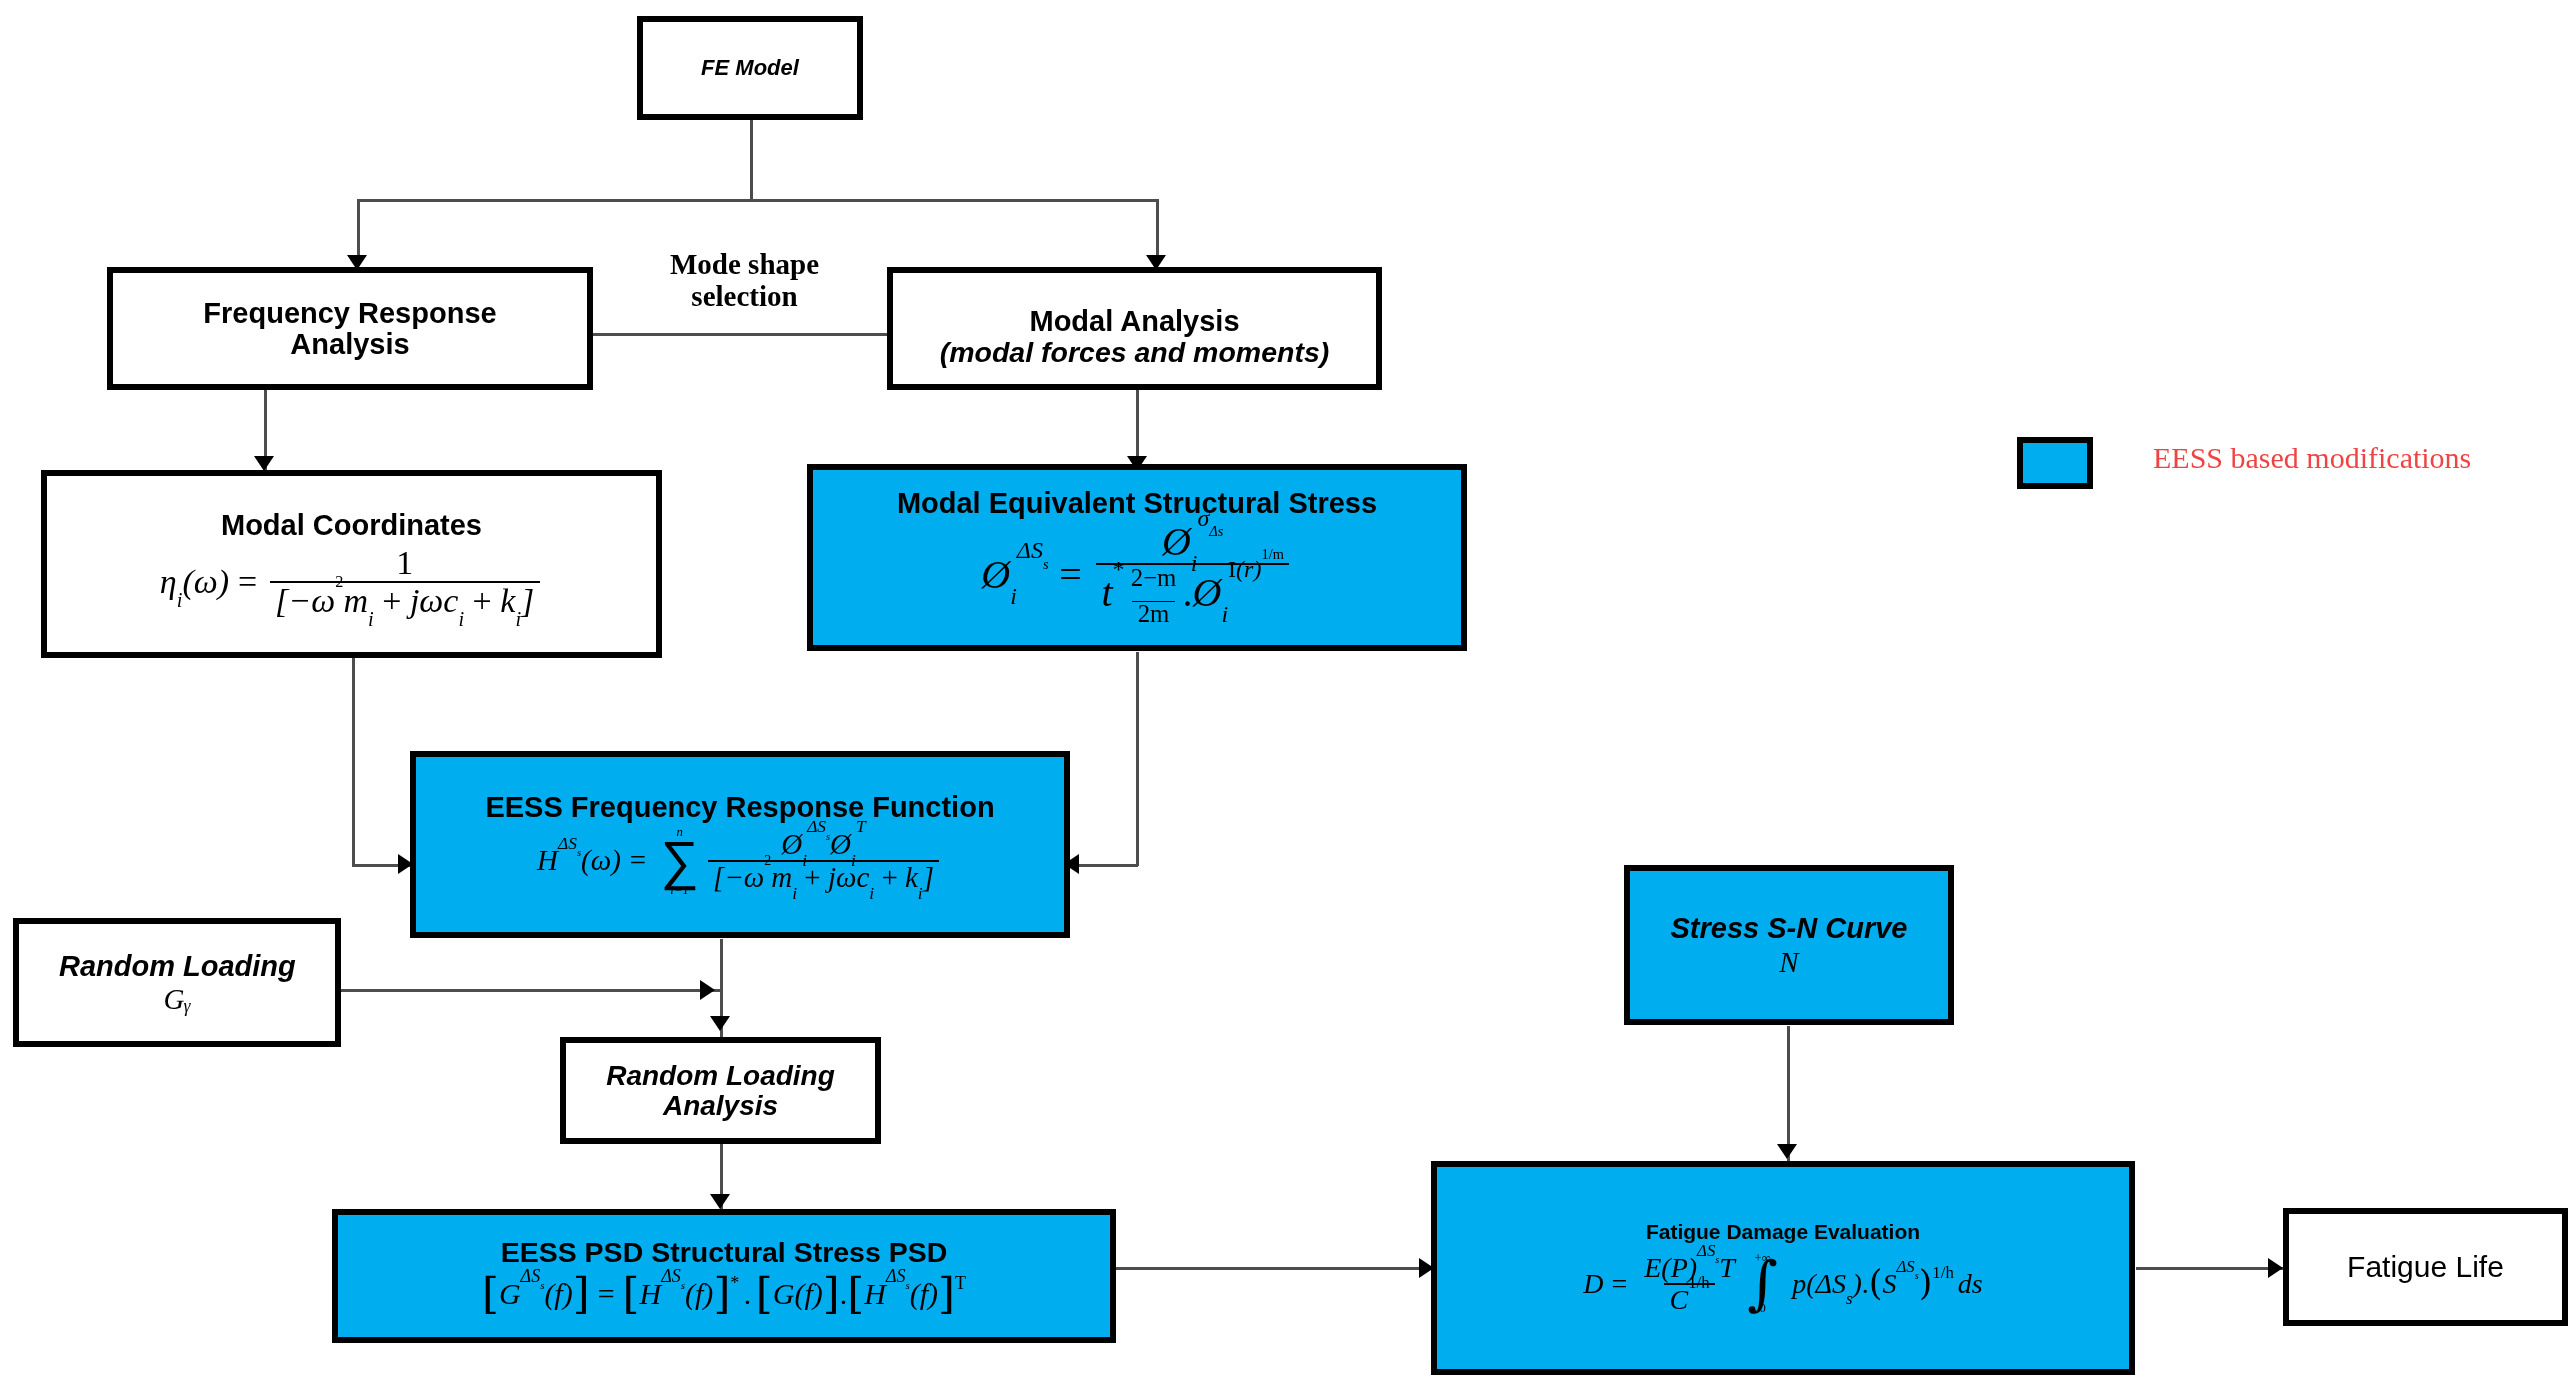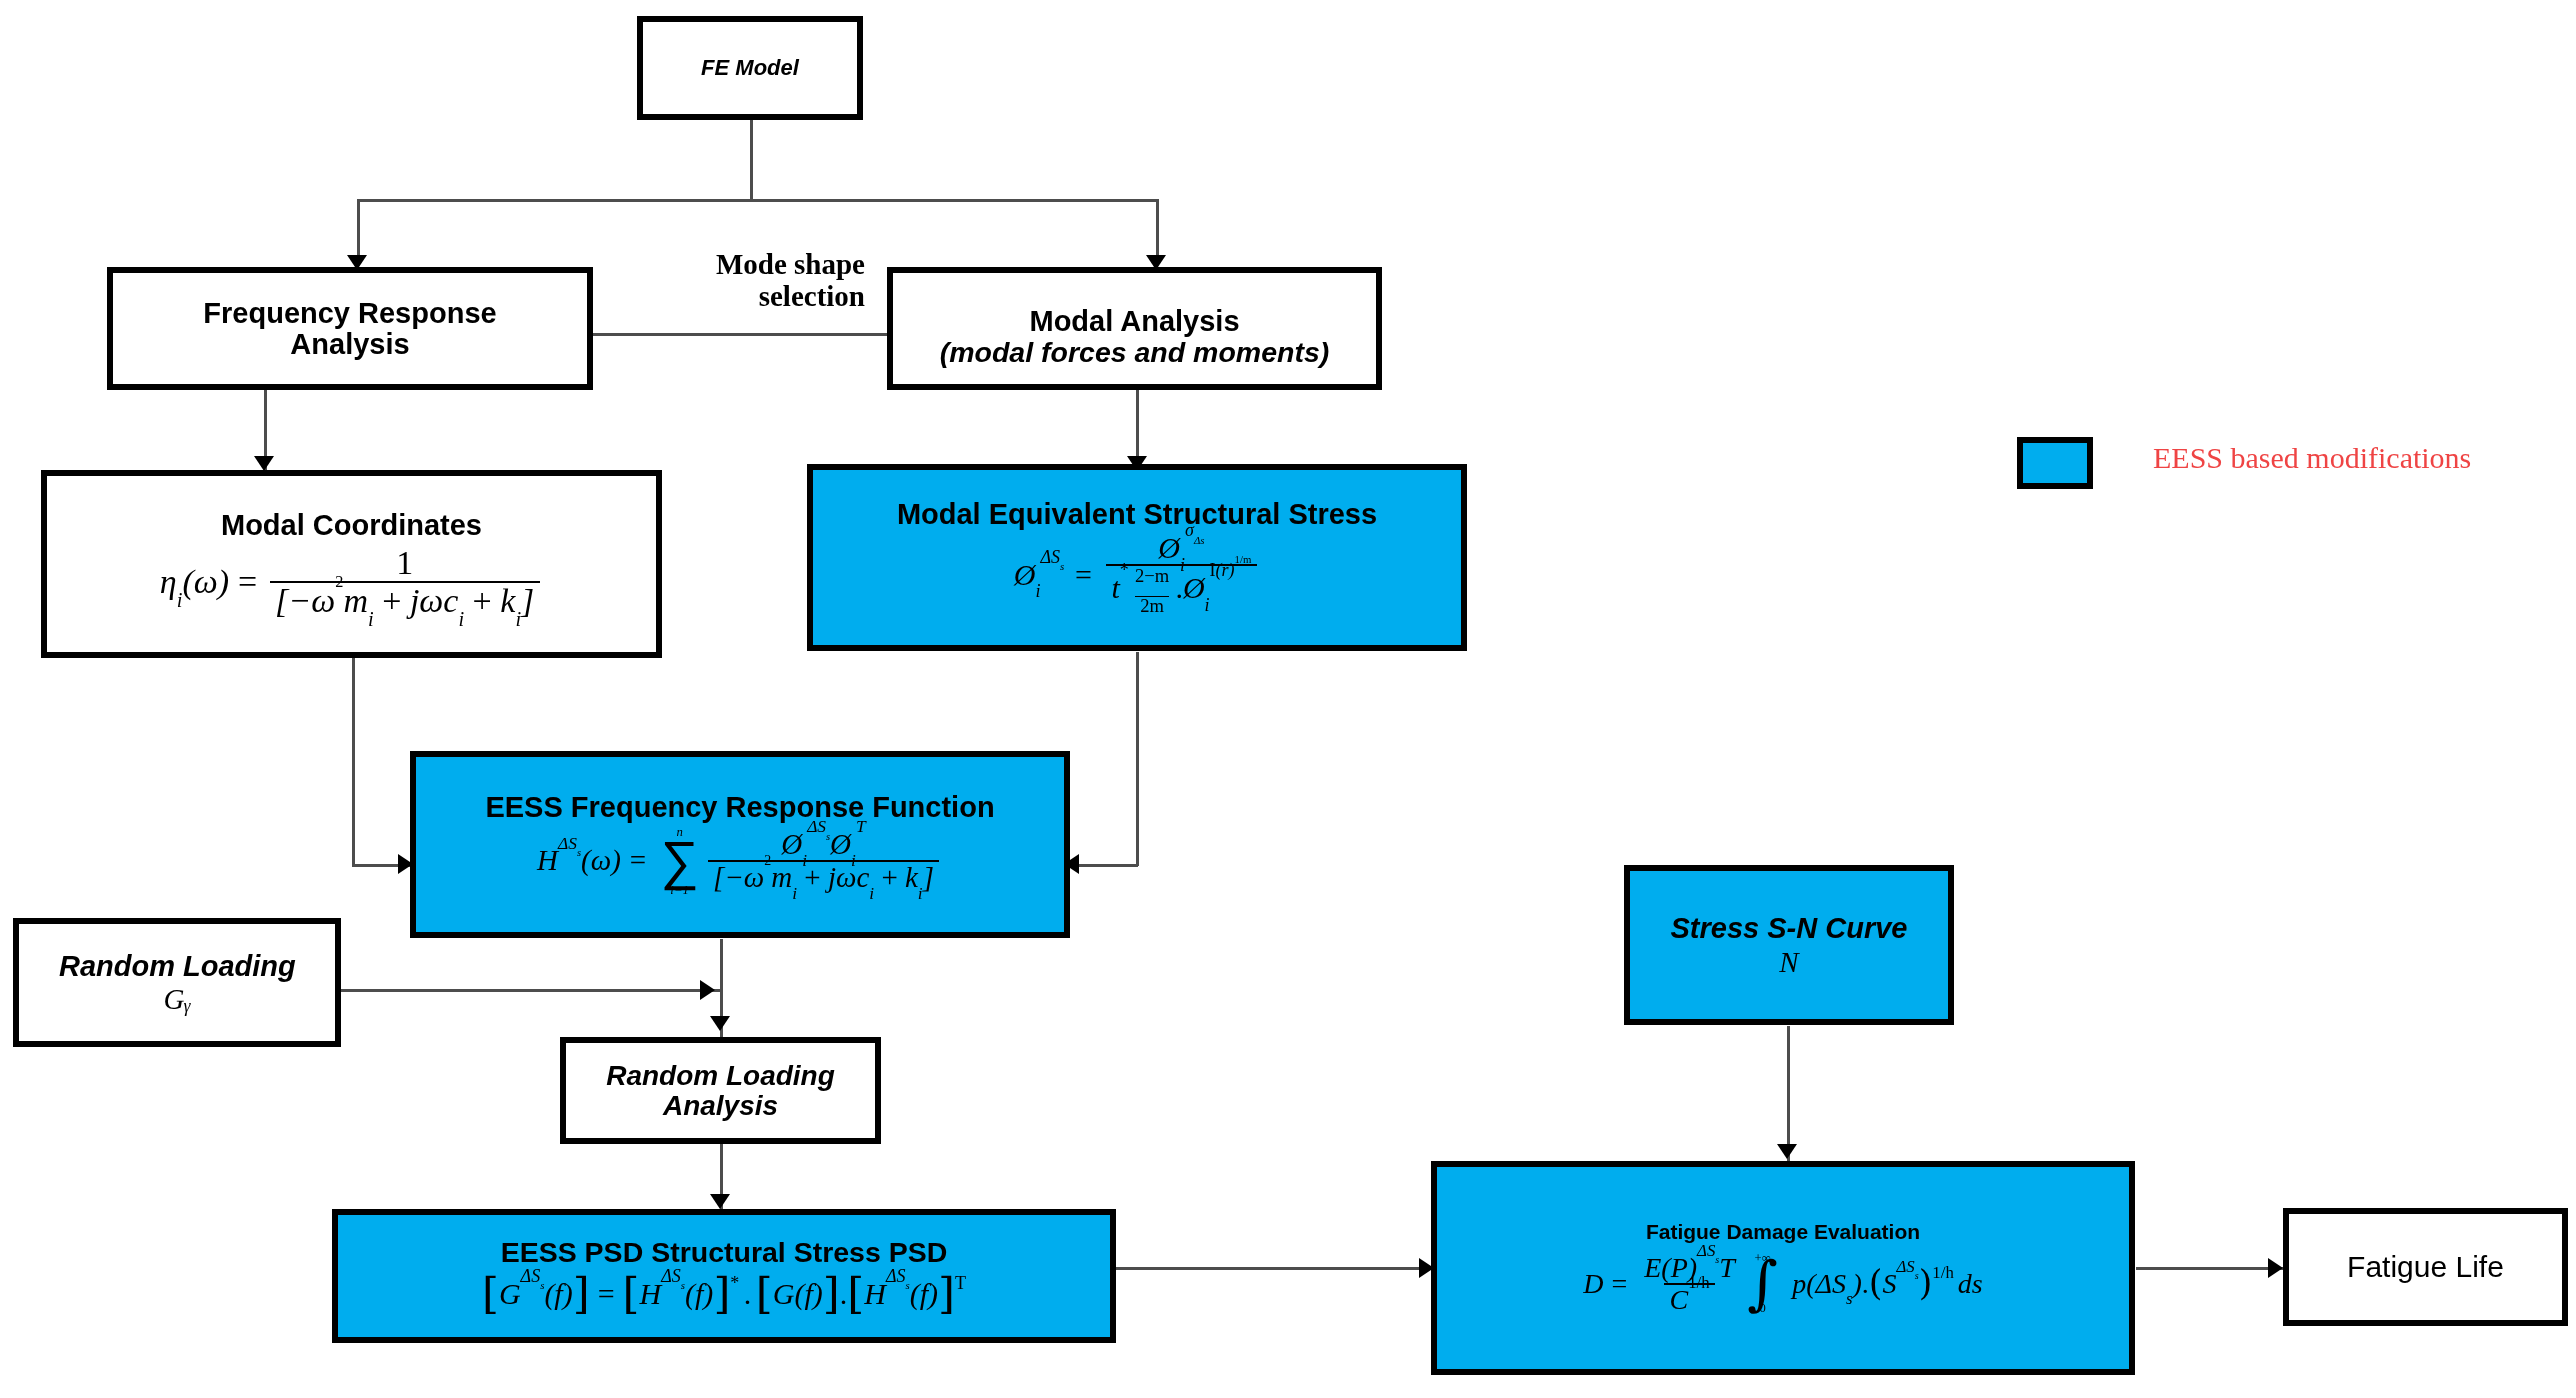--- a/index.html
+++ b/index.html
@@ -37,21 +37,21 @@
 
   
   .ln{position:absolute;background:#4d4d4d;}
   .lnh{height:2.7px;} .lnv{width:2.7px;}
   .arw{position:absolute;width:0;height:0;}
   .arw.down{border-left:10.7px solid transparent;border-right:10.7px solid transparent;border-top:15px solid #000;}
   .arw.left{border-top:10.7px solid transparent;border-bottom:10.7px solid transparent;border-right:15px solid #000;}
   .arw.right{border-top:10.7px solid transparent;border-bottom:10.7px solid transparent;border-left:15px solid #000;}
 
   
-  .flabel{position:absolute;text-align:right;font-family:"Liberation Serif",serif;
+  .flabel{position:absolute;text-align:center;font-family:"Liberation Serif",serif;
           font-weight:bold;color:#000;line-height:1.12;}
 
   
   #legend-swatch{position:absolute;border:6.2px solid #000;background:#00ADEE;box-sizing:border-box;}
   #legend-label{position:absolute;font-family:"Liberation Serif",serif;font-weight:normal;color:#ef4444;}
 </style>
 </head>
 <body>
 
 <div id="root">
@@ -127,21 +127,21 @@
       <span class="upr" style="margin:0 9px;">=</span>
       <span class="frac">
         <span class="num upr">1</span>
         <span class="den">[−ω<sup class="upr"><span class="up2">2</span></sup><span>m</span><sub>i</sub> <span class="upr">+</span> jωc<sub>i</sub> <span class="upr">+</span> k<sub>i</sub>]</span>
       </span>
     </div>
   </div>
 
   <div class="node cyan" style="left:807px;top:464px;width:660px;height:187px;">
     <div class="title" style="font-size:29px;margin-bottom:3.6px;">Modal Equivalent Structural Stress</div>
-    <div class="math" style="font-size:30px;justify-content:center;">
+    <div class="math" style="font-size:40px;justify-content:center;">
       <span>Ø<sub>i</sub><sup>ΔS<sub>s</sub></sup></span>
       <span class="upr" style="margin:0 10.7px;">=</span>
       <span class="frac">
         <span class="num">Ø<sub>i</sub><sup>σ<sub>Δs</sub></sup></span>
         <span class="den">
           <span>t</span><sup class="upr">*</sup><span class="frac" style="font-size:.62em;margin:0 0.9px;gap:9px;">
               <span class="num upr">2−m</span>
               <span class="den upr" style="border-top:1.8px solid #000;">2m</span>
           </span><span class="upr">.</span>Ø<sub>i</sub><sup><span class="upr">I</span>(r)<sup class="upr">1/m</sup></sup>
         </span>

